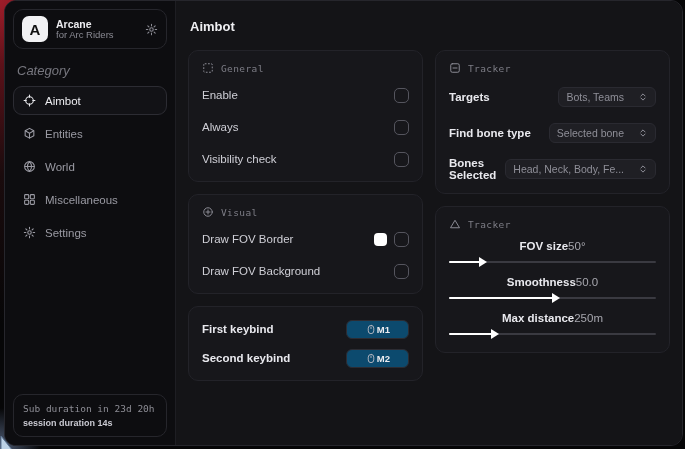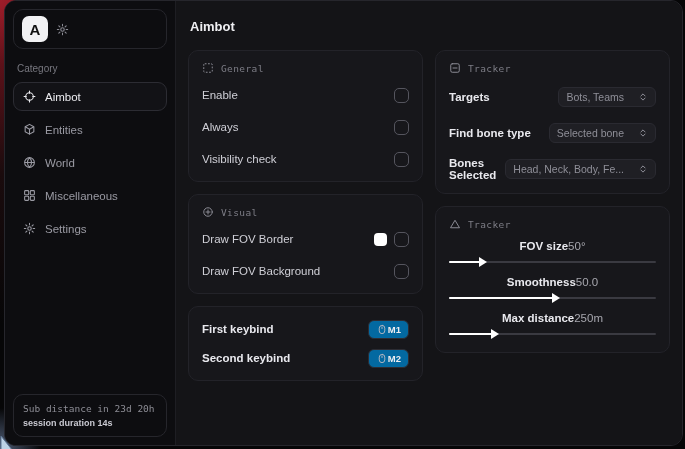--- a/index.html
+++ b/index.html
@@ -22,21 +22,21 @@
   .logo-card { display:flex; align-items:center; gap:8px; border:1px solid #26262c;
     border-radius:10px; padding:6px 8px; }
   .logo { width:26px; height:26px; background:#f2f2f4; color:#111; border-radius:7px;
     font-weight:bold; font-size:15px; display:flex; align-items:center; justify-content:center; }
   .logo-text { flex:1; line-height:1.15; }
   .app-name { color:#ececf0; font-size:10.5px; font-weight:bold; }
   .app-sub { color:#8b8b94; font-size:9.5px; }
   .icon { display:inline-flex; color:#8b8b94; }
   .icon svg { display:block; }
 
-  .category { color:#77777f; font-size:10px; margin:14px 4px 8px; }
+  .category { color:#77777f; font-size:13px; margin:14px 4px 8px;font-style:italic; }
 
   .nav-item { display:flex; align-items:center; gap:9px; color:#9a9aa3; font-size:11.5px;
     padding:7px 9px; border-radius:9px; border:1px solid transparent; margin-bottom:4px; cursor:pointer; }
   .nav-item.active { color:#ececf0; border-color:#2c2c33; background:#121216; }
   .nav-item .icon { color:inherit; }
 
   .status-card { margin-top:auto; border:1px solid #26262c; border-radius:10px; padding:8px 9px; }
   .status-line1 { font-family:"DejaVu Sans Mono", monospace; color:#8d8d95; font-size:9.5px; }
   .status-line2 { color:#c9c9d1; font-size:9px; font-weight:bold; margin-top:4px; }
 
@@ -53,22 +53,22 @@
   .row { display:flex; align-items:center; justify-content:space-between; min-height:22px; }
   .row + .row { margin-top:10px; }
   .row-label { color:#cfcfd6; font-size:11.5px; }
   .row-label.strong { color:#e9e9ee; font-weight:bold; font-size:11.5px; }
 
   .checkbox { width:15px; height:15px; border:1.5px solid #55555e; border-radius:5px;
     background:transparent; cursor:pointer; }
   .right-group { display:flex; align-items:center; gap:7px; }
   .swatch { width:13px; height:13px; border-radius:4px; cursor:pointer; }
 
-  .keybtn { display:flex; align-items:center; background:#0369a1; border:1px solid #2c2c33;
-    border-radius:6px; padding:3px 7px; color:#ececf0; font-size:9.5px; font-weight:bold; cursor:pointer; }
+  .keybtn { display:flex; align-items:center; background:#0c4a6e; border:1px solid #2c2c33;
+    border-radius:6px; padding:3px 18px; color:#ececf0; font-size:9.5px; font-weight:bold; cursor:pointer; }
   .keybtn .icon { color:#b9b9c2; }
 
   .select { display:flex; align-items:center; gap:14px; background:#1f1f24; border:1px solid #2a2a31;
     border-radius:6px; padding:3px 7px; color:#8f8f98; font-size:10.5px; cursor:pointer; max-width:158px; }
   .select .val { white-space:nowrap; overflow:hidden; text-overflow:ellipsis; }
   .select .icon { color:#8f8f98; flex:0 0 auto; }
 
   .acc-row { margin-bottom:9px; }
   .acc-top { display:flex; justify-content:center; align-items:center; }
   .acc-value { color:#a7a7ae; font-size:11.5px; }
@@ -82,20 +82,24 @@
 </style>
 </head>
 <body>
 
 <div class="stage">
   <div class="window">
 
     <aside class="sidebar">
       <div class="logo-card">
         <div class="logo">A</div>
+        <div class="logo-text">
+          <div class="app-name">Arcane</div>
+          <div class="app-sub">for Arc Riders</div>
+        </div>
         <span class="icon">
           <svg width="13" height="13" viewBox="0 0 24 24" fill="none" stroke="currentColor" stroke-width="2" stroke-linecap="round">
             <circle cx="12" cy="12" r="3.2"></circle>
             <path d="M12 2.5v2.8M12 18.7v2.8M2.5 12h2.8M18.7 12h2.8M5.2 5.2l2 2M16.8 16.8l2 2M18.8 5.2l-2 2M7.2 16.8l-2 2"></path>
           </svg>
         </span>
       </div>
 
       <div class="category">Category</div>
 
@@ -143,21 +147,21 @@
             <svg width="13" height="13" viewBox="0 0 24 24" fill="none" stroke="currentColor" stroke-width="2" stroke-linecap="round">
               <circle cx="12" cy="12" r="3.2"></circle>
               <path d="M12 2.5v2.8M12 18.7v2.8M2.5 12h2.8M18.7 12h2.8M5.2 5.2l2 2M16.8 16.8l2 2M18.8 5.2l-2 2M7.2 16.8l-2 2"></path>
             </svg>
           </span>
           <span>Settings</span>
         </div>
       </nav>
 
       <div class="status-card">
-        <div class="status-line1">Sub distance in 23d 20h</div>
+        <div class="status-line1">Sub duration in 23d 20h</div>
         <div class="status-line2">session duration 14s</div>
       </div>
     </aside>
 
     <main class="main">
       <div class="page-title">Aimbot</div>
 
       <div class="columns">
         <div class="col">
 

